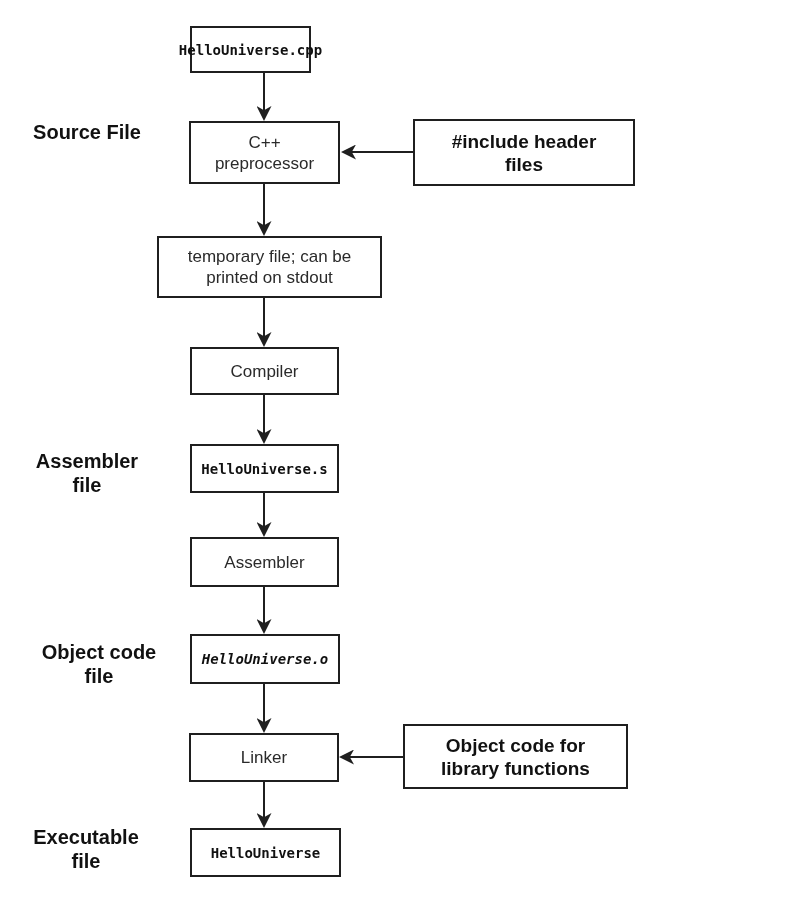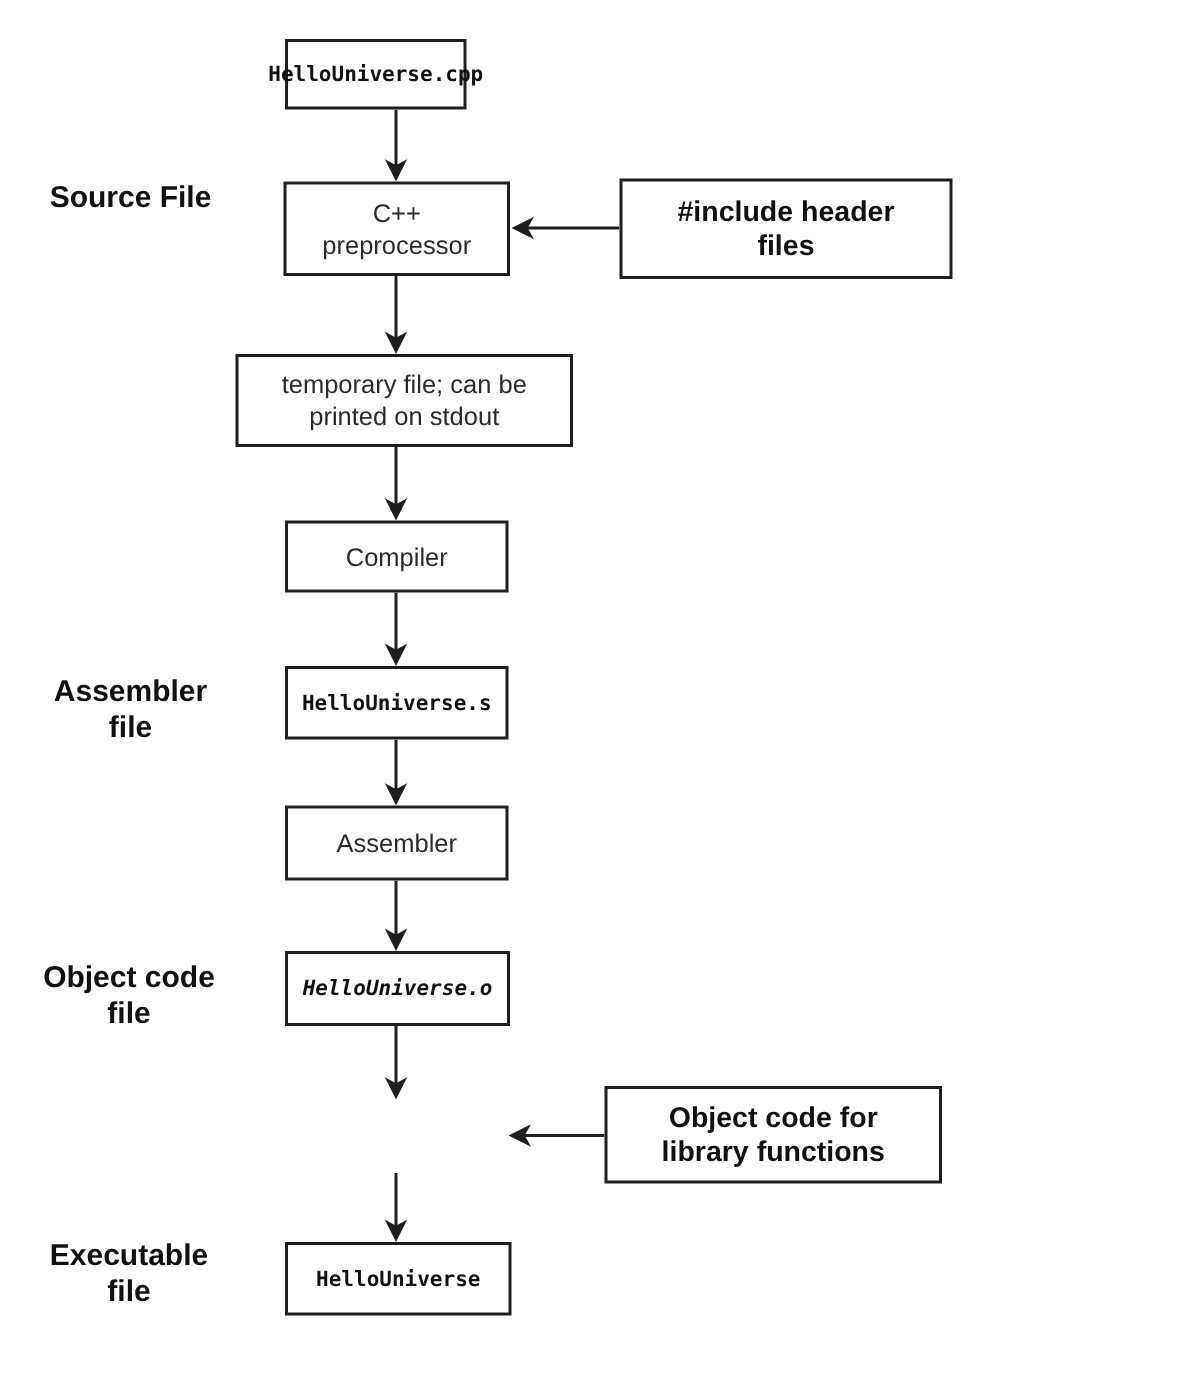--- a/index.html
+++ b/index.html
@@ -86,21 +86,21 @@
       <line x1="413" y1="152" x2="344" y2="152" marker-end="url(#ah)"></line>
       <line x1="403" y1="757" x2="342" y2="757" marker-end="url(#ah)"></line>
     </g>
   </svg>
 
   <div class="side-label" style="left:12px;top:92px;width:150px;margin-top:28px;">Source File</div>
 
   <div class="side-label" style="left:12px;top:449px;width:150px;">Assembler
 file</div>
 
-  <div class="side-label" style="left:11px;top:640px;width:150px;">Object code
+  <div class="side-label" style="left:24px;top:640px;width:150px;">Object code
 file</div>
 
   <div class="side-label" style="left:11px;top:825px;width:150px;">Executable
 file</div>
 
   <div class="box mono" style="left:190px;top:26px;width:121px;height:47px;">HelloUniverse.cpp</div>
 
   <div class="box plain" style="left:189px;top:121px;width:151px;height:63px;">C++
 preprocessor</div>
 
@@ -108,20 +108,21 @@
 printed on stdout</div>
 
   <div class="box plain" style="left:190px;top:347px;width:149px;height:48px;">Compiler</div>
 
   <div class="box mono" style="left:190px;top:444px;width:149px;height:49px;">HelloUniverse.s</div>
 
   <div class="box plain" style="left:190px;top:537px;width:149px;height:50px;">Assembler</div>
 
   <div class="box mono" style="left:190px;top:634px;width:150px;height:50px;font-style:italic;">HelloUniverse.o</div>
 
+  <div class="box plain" style="left:189px;top:733px;width:150px;height:49px;">Linker</div>
 
   <div class="box mono" style="left:190px;top:828px;width:151px;height:49px;">HelloUniverse</div>
 
   <div class="box note" style="left:413px;top:119px;width:222px;height:67px;">#include header
 files</div>
 
   <div class="box note" style="left:403px;top:724px;width:225px;height:65px;">Object code for
 library functions</div>
 
 

